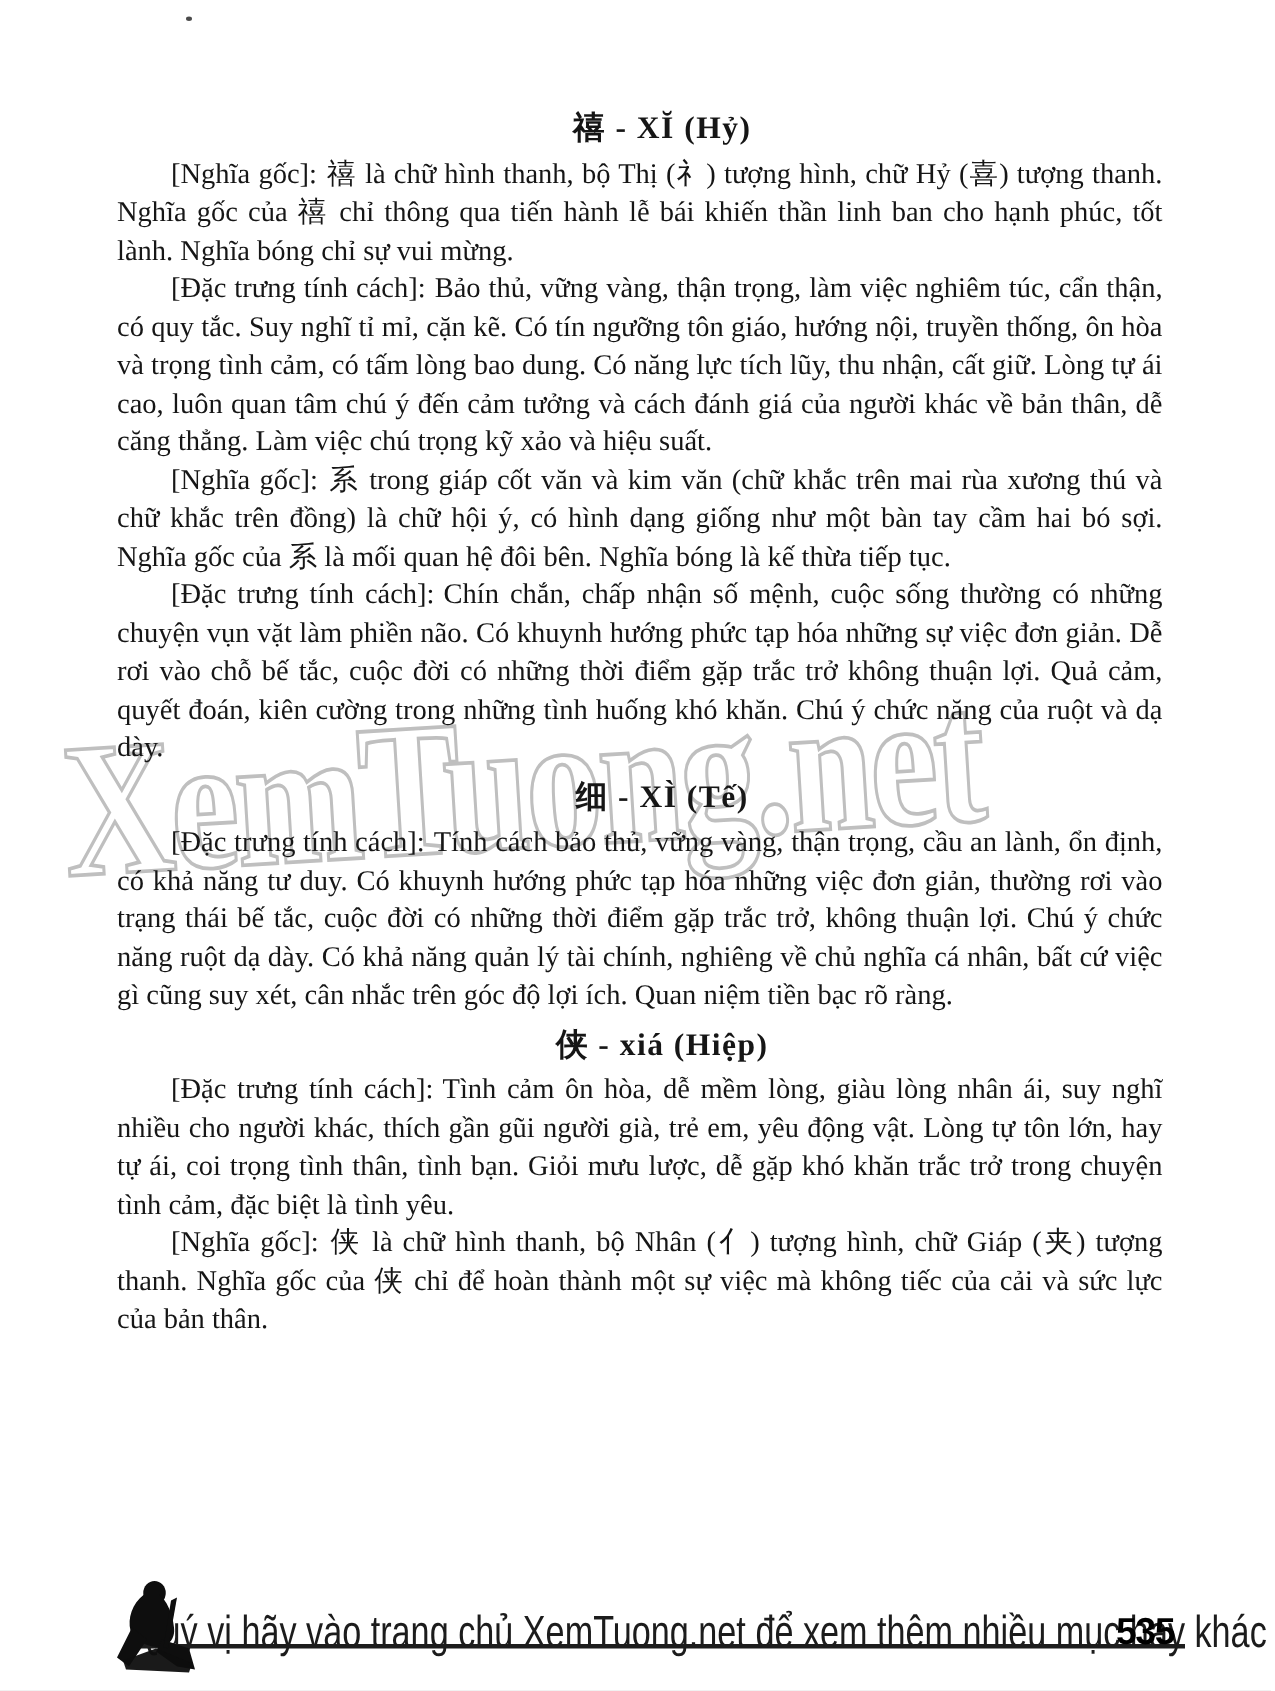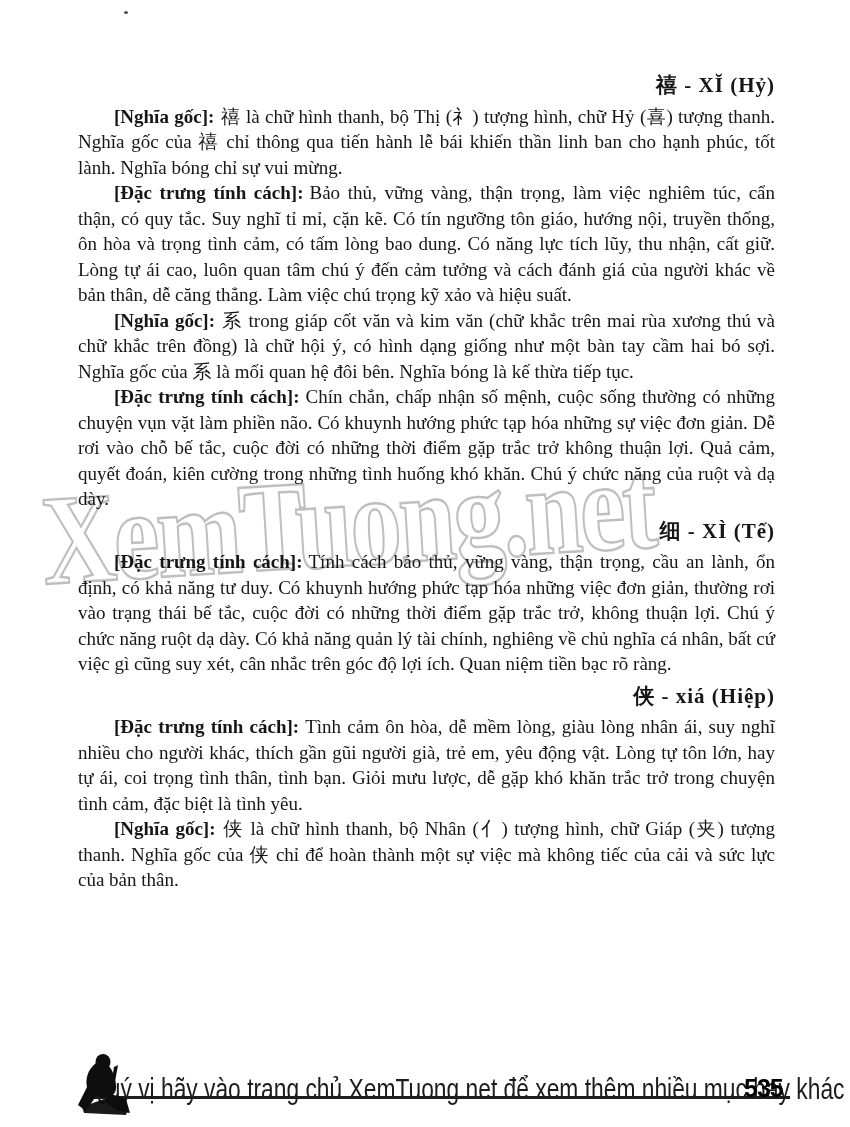--- a/index.html
+++ b/index.html
@@ -44,27 +44,27 @@
     z-index: 2;
     font-size: 19px;
     line-height: 25.5px;
     text-align: justify;
   }
   .section-heading {
     font-size: 21px;
     font-weight: bold;
     margin: 7px 0 5px 30px;
     letter-spacing: 1px;
-    text-align: right;
+    text-align: center;
   }
   .para {
     text-indent: 36px;
   }
   .para .label {
-    font-weight: bold;
+    font-weight: normal;
     margin-right: 6px;
   }
   .footer-strike-line {
     position: absolute;
     left: 94px;
     top: 1096px;
     width: 696px;
     height: 3px;
     background: #1d1d1d;
     z-index: 3;

